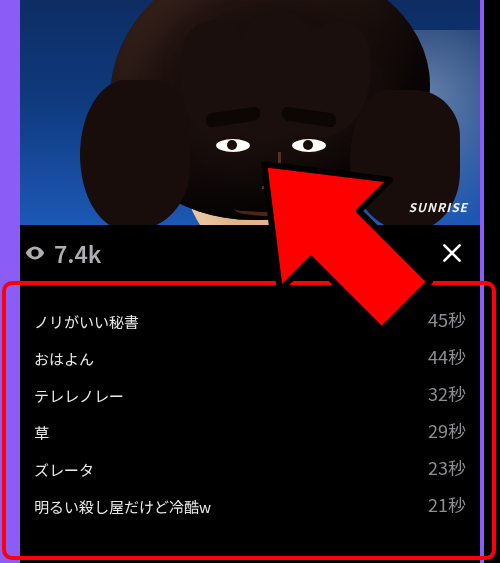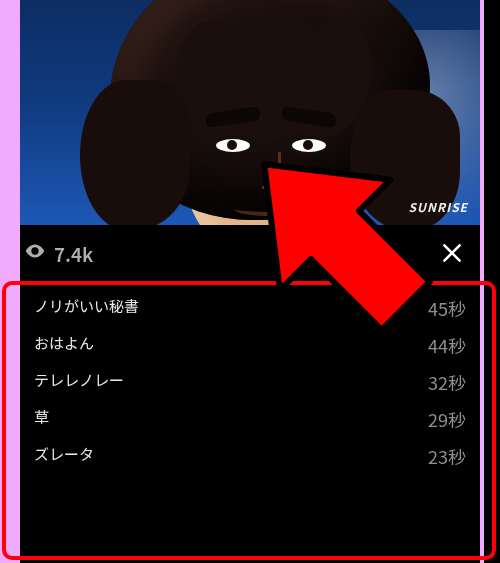--- a/index.html
+++ b/index.html
@@ -1,16 +1,16 @@
 <!DOCTYPE html>
 <html><head>
 <meta charset="utf-8">
 <style>
   html,body{margin:0;padding:0;background:#000;font-family:-apple-system,"Hiragino Sans","Noto Sans JP",sans-serif;color:#fff;width:500px;height:563px;overflow:hidden}
-  .root{width:484px;height:563px;position:relative;background:#f0abfc}
+  .root{width:484px;height:563px;position:relative;background:#8b5cf6}
   .frame{position:absolute;left:20px;top:0;width:460px;height:563px;background:#000}
 
   
   .thumb{position:relative;width:460px;height:225px;background:linear-gradient(180deg,#0d2d63 0%,#0f3a7e 45%,#1d58b6 100%);overflow:hidden}
   .sky-hl{position:absolute;left:340px;top:30px;width:220px;height:220px;background:radial-gradient(circle at 30% 30%,rgba(255,255,255,.35),rgba(255,255,255,0) 60%)}
   .hair{position:absolute;left:90px;top:-40px;width:320px;height:260px;background:#1a0f0d;border-radius:52% 56% 60% 50%/60% 54% 58% 50%;box-shadow:inset -20px -30px 60px #000,inset 20px 20px 40px rgba(80,50,40,.6)}
   .hair::before{content:"";position:absolute;left:-30px;top:120px;width:110px;height:150px;background:#180d0b;border-radius:50% 40% 60% 50%/60% 40% 50% 60%}
   .hair::after{content:"";position:absolute;left:240px;top:130px;width:110px;height:140px;background:#180d0b;border-radius:40% 50% 50% 60%/60% 40% 50% 60%}
   .face{position:absolute;left:160px;top:60px;width:180px;height:200px;background:#e2b489;border-radius:42% 46% 48% 46%/50% 50% 60% 60%;box-shadow:inset -18px 0 28px rgba(120,70,40,.45),inset 12px -6px 18px rgba(255,235,210,.45)}
   .ear{position:absolute;width:26px;height:42px;background:#d7a87e;border-radius:50%}
@@ -27,30 +27,30 @@
   .mouth{position:absolute;left:214px;top:202px;width:72px;height:10px;border-bottom:4px solid #4a2617;border-radius:0 0 50% 50%}
   .bangs{position:absolute;left:150px;top:20px;width:210px;height:120px;pointer-events:none}
   .bang{position:absolute;background:#1a0f0d;border-radius:50% 50% 60% 40%/70% 60% 50% 40%}
   .b1{left:10px;top:0;width:80px;height:120px;transform:rotate(-14deg)}
   .b2{left:60px;top:-10px;width:90px;height:130px;transform:rotate(4deg)}
   .b3{left:120px;top:0;width:80px;height:120px;transform:rotate(16deg)}
   .watermark{position:absolute;right:12px;bottom:10px;font-size:12px;font-weight:700;letter-spacing:1px;color:rgba(255,255,255,.92);font-style:italic}
 
   
   .row{display:flex;align-items:center;height:56px;padding:0 6px 0 4px;gap:22px}
-  .stat{display:flex;align-items:flex-start;gap:8px;color:#aeaeb2;font-size:19px;font-weight:600}
+  .stat{display:flex;align-items:center;gap:8px;color:#aeaeb2;font-size:23px;font-weight:600}
   .stat svg{width:22px;height:22px;fill:#aeaeb2}
   .spacer{flex:1}
   .iconbtn{width:44px;height:44px;display:flex;align-items:center;justify-content:center;color:#fff}
   .iconbtn svg{width:26px;height:26px;stroke:#fff;stroke-width:2.4;fill:none;stroke-linecap:round;stroke-linejoin:round}
 
   
   .list{position:relative;height:282px;overflow:hidden}
   .partial{display:flex;align-items:center;justify-content:space-between;padding:0 14px;height:14px;color:#e9e9ea;font-size:15px;opacity:.55;transform:translateY(-10px)}
-  .item{display:flex;align-items:flex-start;justify-content:space-between;padding:0 14px;height:37px;color:#e9e9ea;font-size:15px}
+  .item{display:flex;align-items:flex-end;justify-content:space-between;padding:0 14px;height:37px;color:#e9e9ea;font-size:15px}
   .time{color:#8e8e93;font-size:18px;font-variant-numeric:tabular-nums}
   .cut{position:absolute;left:0;right:0;bottom:0;height:12px;background:linear-gradient(180deg,rgba(0,0,0,0),#000)}
 
   
   .arrow-svg{position:absolute;left:230px;top:130px;width:210px;height:230px;z-index:30;pointer-events:none}
   .hlbox{position:absolute;left:2px;top:281px;width:494px;height:279px;border:4px solid #ff0008;border-radius:10px;z-index:25;pointer-events:none;box-sizing:border-box}
 </style>
 </head>
 <body>
 
@@ -119,20 +119,24 @@
         <span class="time">32秒</span>
       </div>
       <div class="item">
         <span>草</span>
         <span class="time">29秒</span>
       </div>
       <div class="item">
         <span>ズレータ</span>
         <span class="time">23秒</span>
       </div>
+      <div class="item">
+        <span>明るい殺し屋だけど冷酷w</span>
+        <span class="time">21秒</span>
+      </div>
       <div class="cut"></div>
     </div>
   </div>
 
   <div class="hlbox"></div>
   <svg class="arrow-svg" viewBox="0 0 210 230">
     <g transform="translate(105,105) rotate(135)">
       <polygon points="-34,-100 34,-100 34,0 78,0 0,100 -78,0 -34,0" fill="#ff0000" stroke="#000" stroke-width="6" stroke-linejoin="round"></polygon>
     </g>
   </svg>

